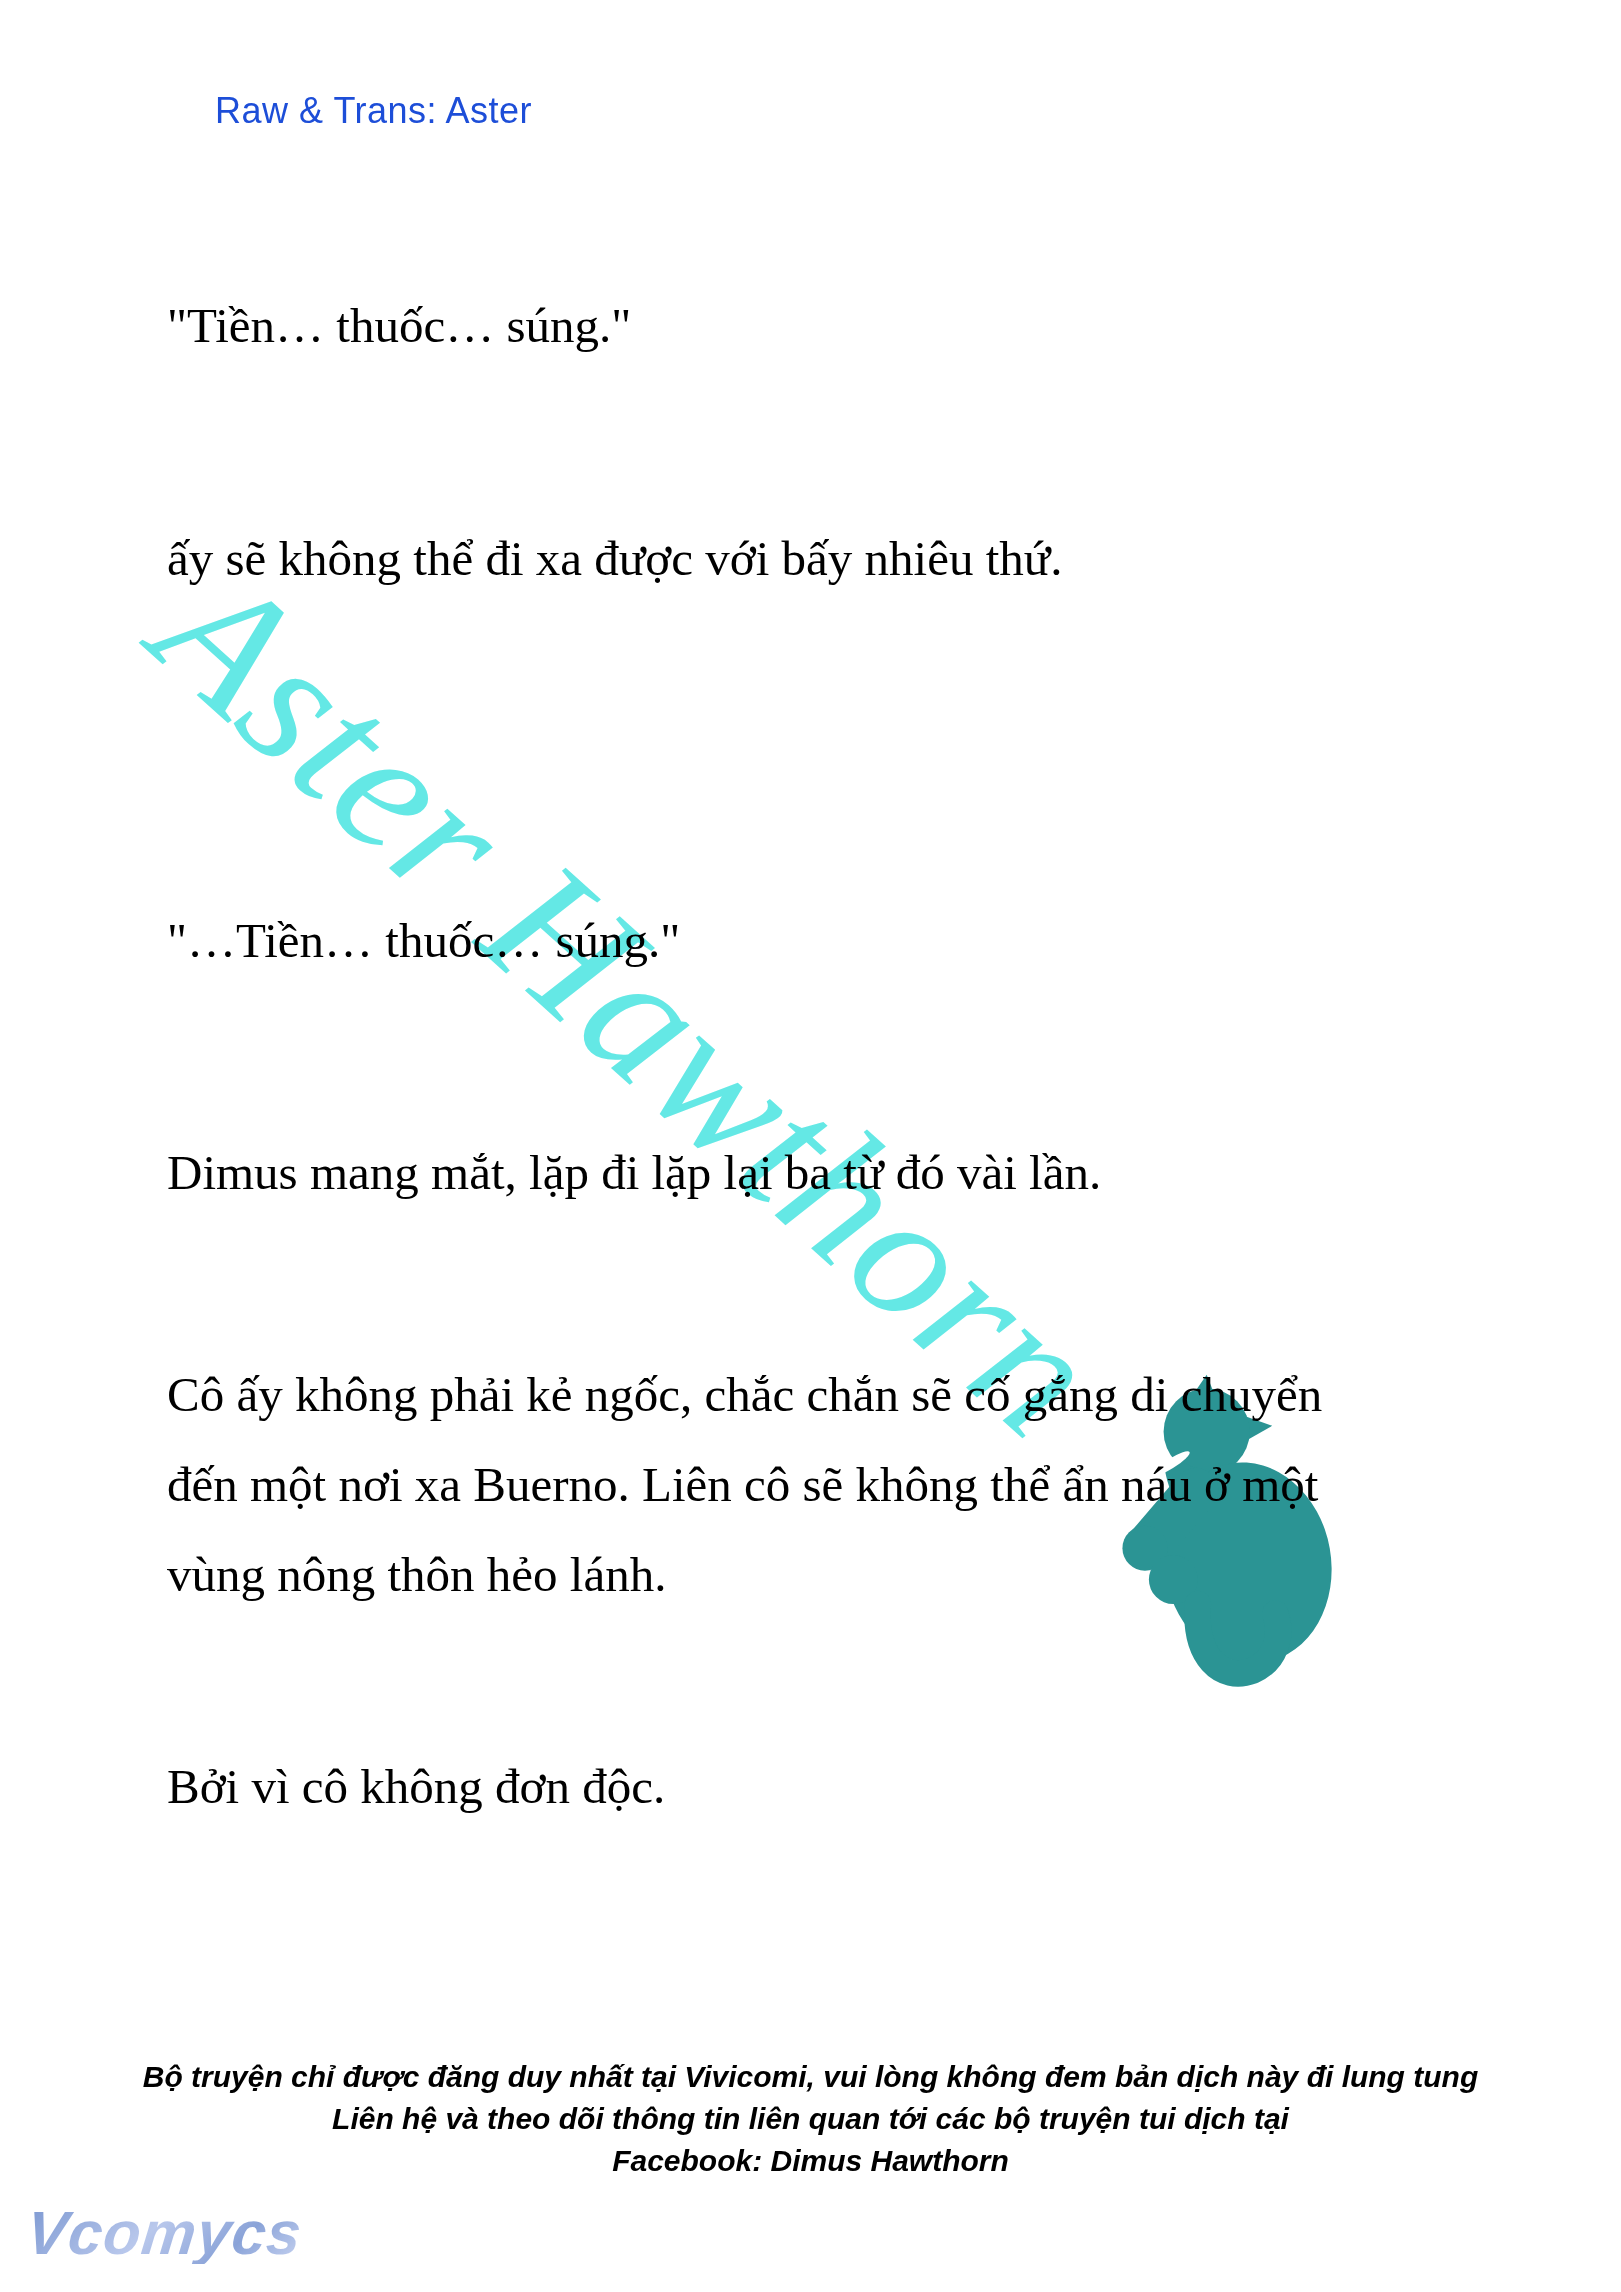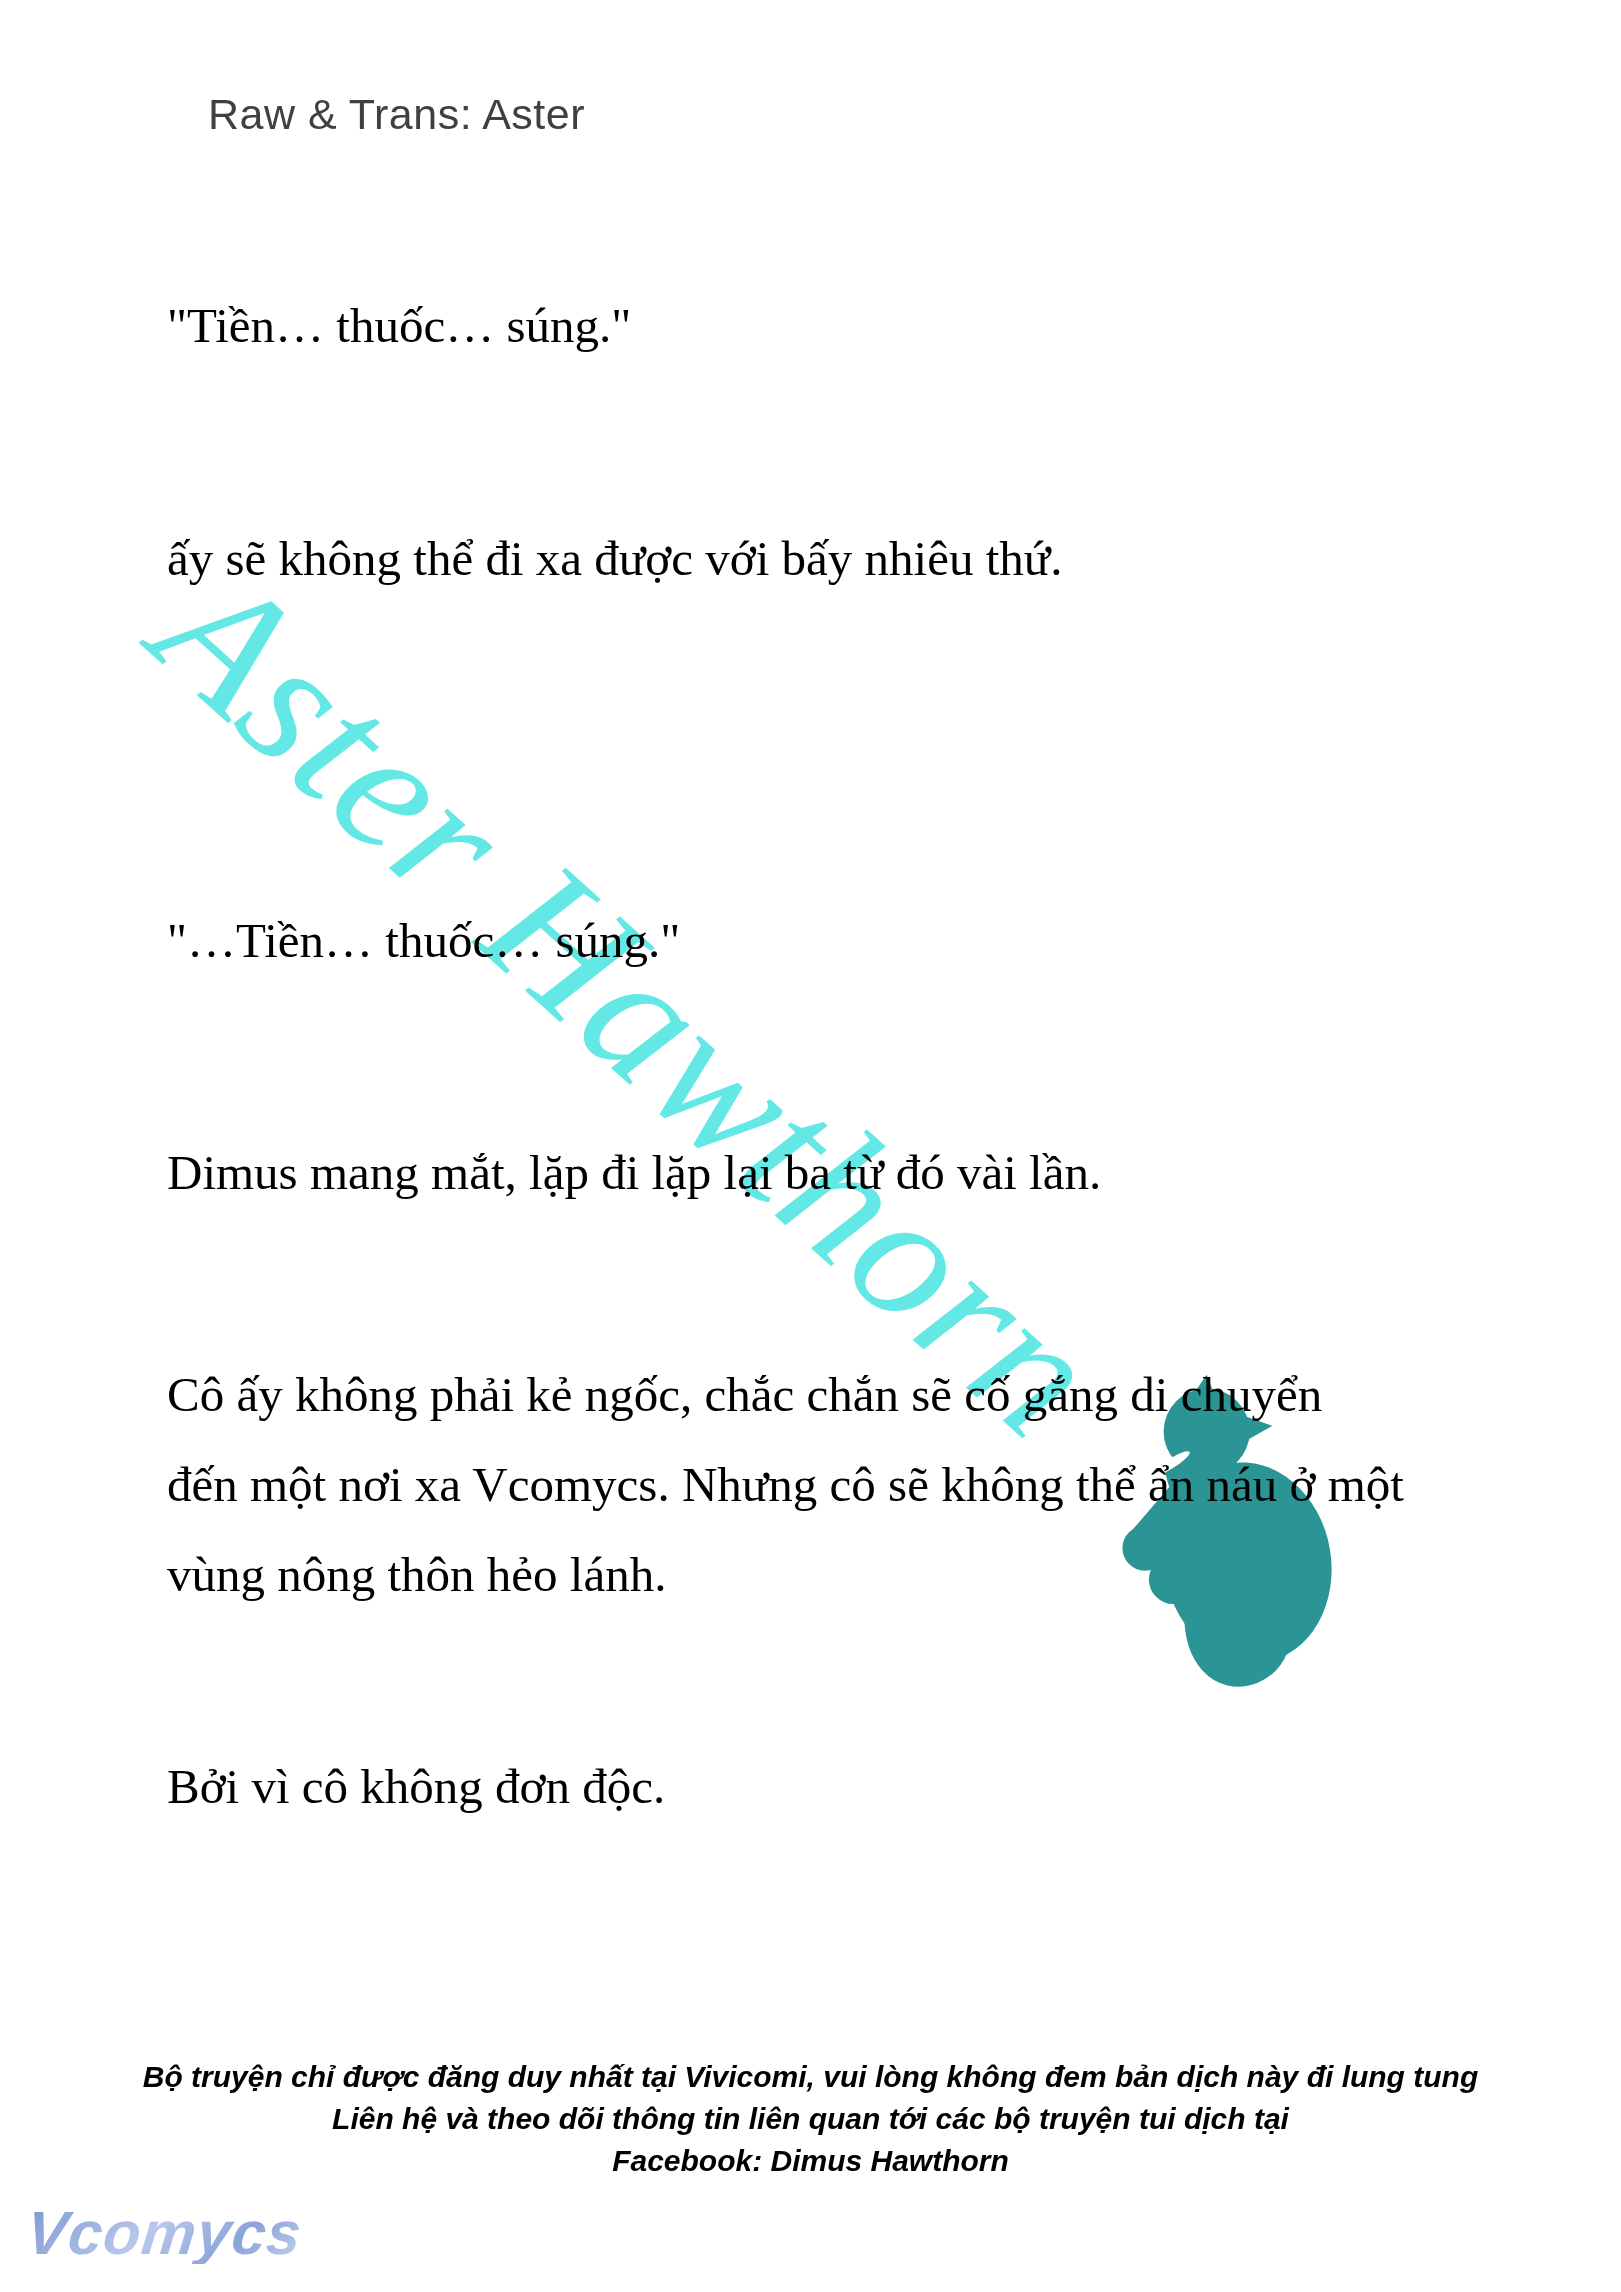--- a/index.html
+++ b/index.html
@@ -5,23 +5,23 @@
   html,body{margin:0;padding:0;background:#e8e8e8;}
   .page{
     position:relative;
     width:1621px;height:2293px;
     margin:0 auto;
     background:#ffffff;
     overflow:hidden;
     font-family:"Liberation Serif","DejaVu Serif",serif;
   }
   .header-credit{
-    position:absolute;left:208px;top:90px;
+    position:absolute;left:215px;top:90px;
     font-family:"Liberation Sans","DejaVu Sans",sans-serif;
-    font-size:43px;color:#404040;z-index:3;
+    font-size:36px;color:#1d4ed8;z-index:3;
     letter-spacing:0.5px;
   }
   .watermark{
     position:absolute;left:247px;top:537px;
     transform:rotate(42deg);
     transform-origin:0 0;
     font-style:italic;
     font-size:181px;line-height:1;
     letter-spacing:2px;
     white-space:nowrap;
@@ -104,21 +104,21 @@
     <div class="para" style="top:896px">
       <div class="line">"…Tiền… thuốc… súng."</div>
     </div>
 
     <div class="para" style="top:1128px">
       <div class="line">Dimus mang mắt, lặp đi lặp lại ba từ đó vài lần.</div>
     </div>
 
     <div class="para" style="top:1350px">
       <div class="line">Cô ấy không phải kẻ ngốc, chắc chắn sẽ cố gắng di chuyển</div>
-      <div class="line">đến một nơi xa Vcomycs. Nhưng cô sẽ không thể ẩn náu ở một</div>
+      <div class="line">đến một nơi xa Buerno. Liên cô sẽ không thể ẩn náu ở một</div>
       <div class="line">vùng nông thôn hẻo lánh.</div>
     </div>
 
     <div class="para" style="top:1742px">
       <div class="line">Bởi vì cô không đơn độc.</div>
     </div>
 
   </div>
 
   <div class="footer" style="color: #000000;">

